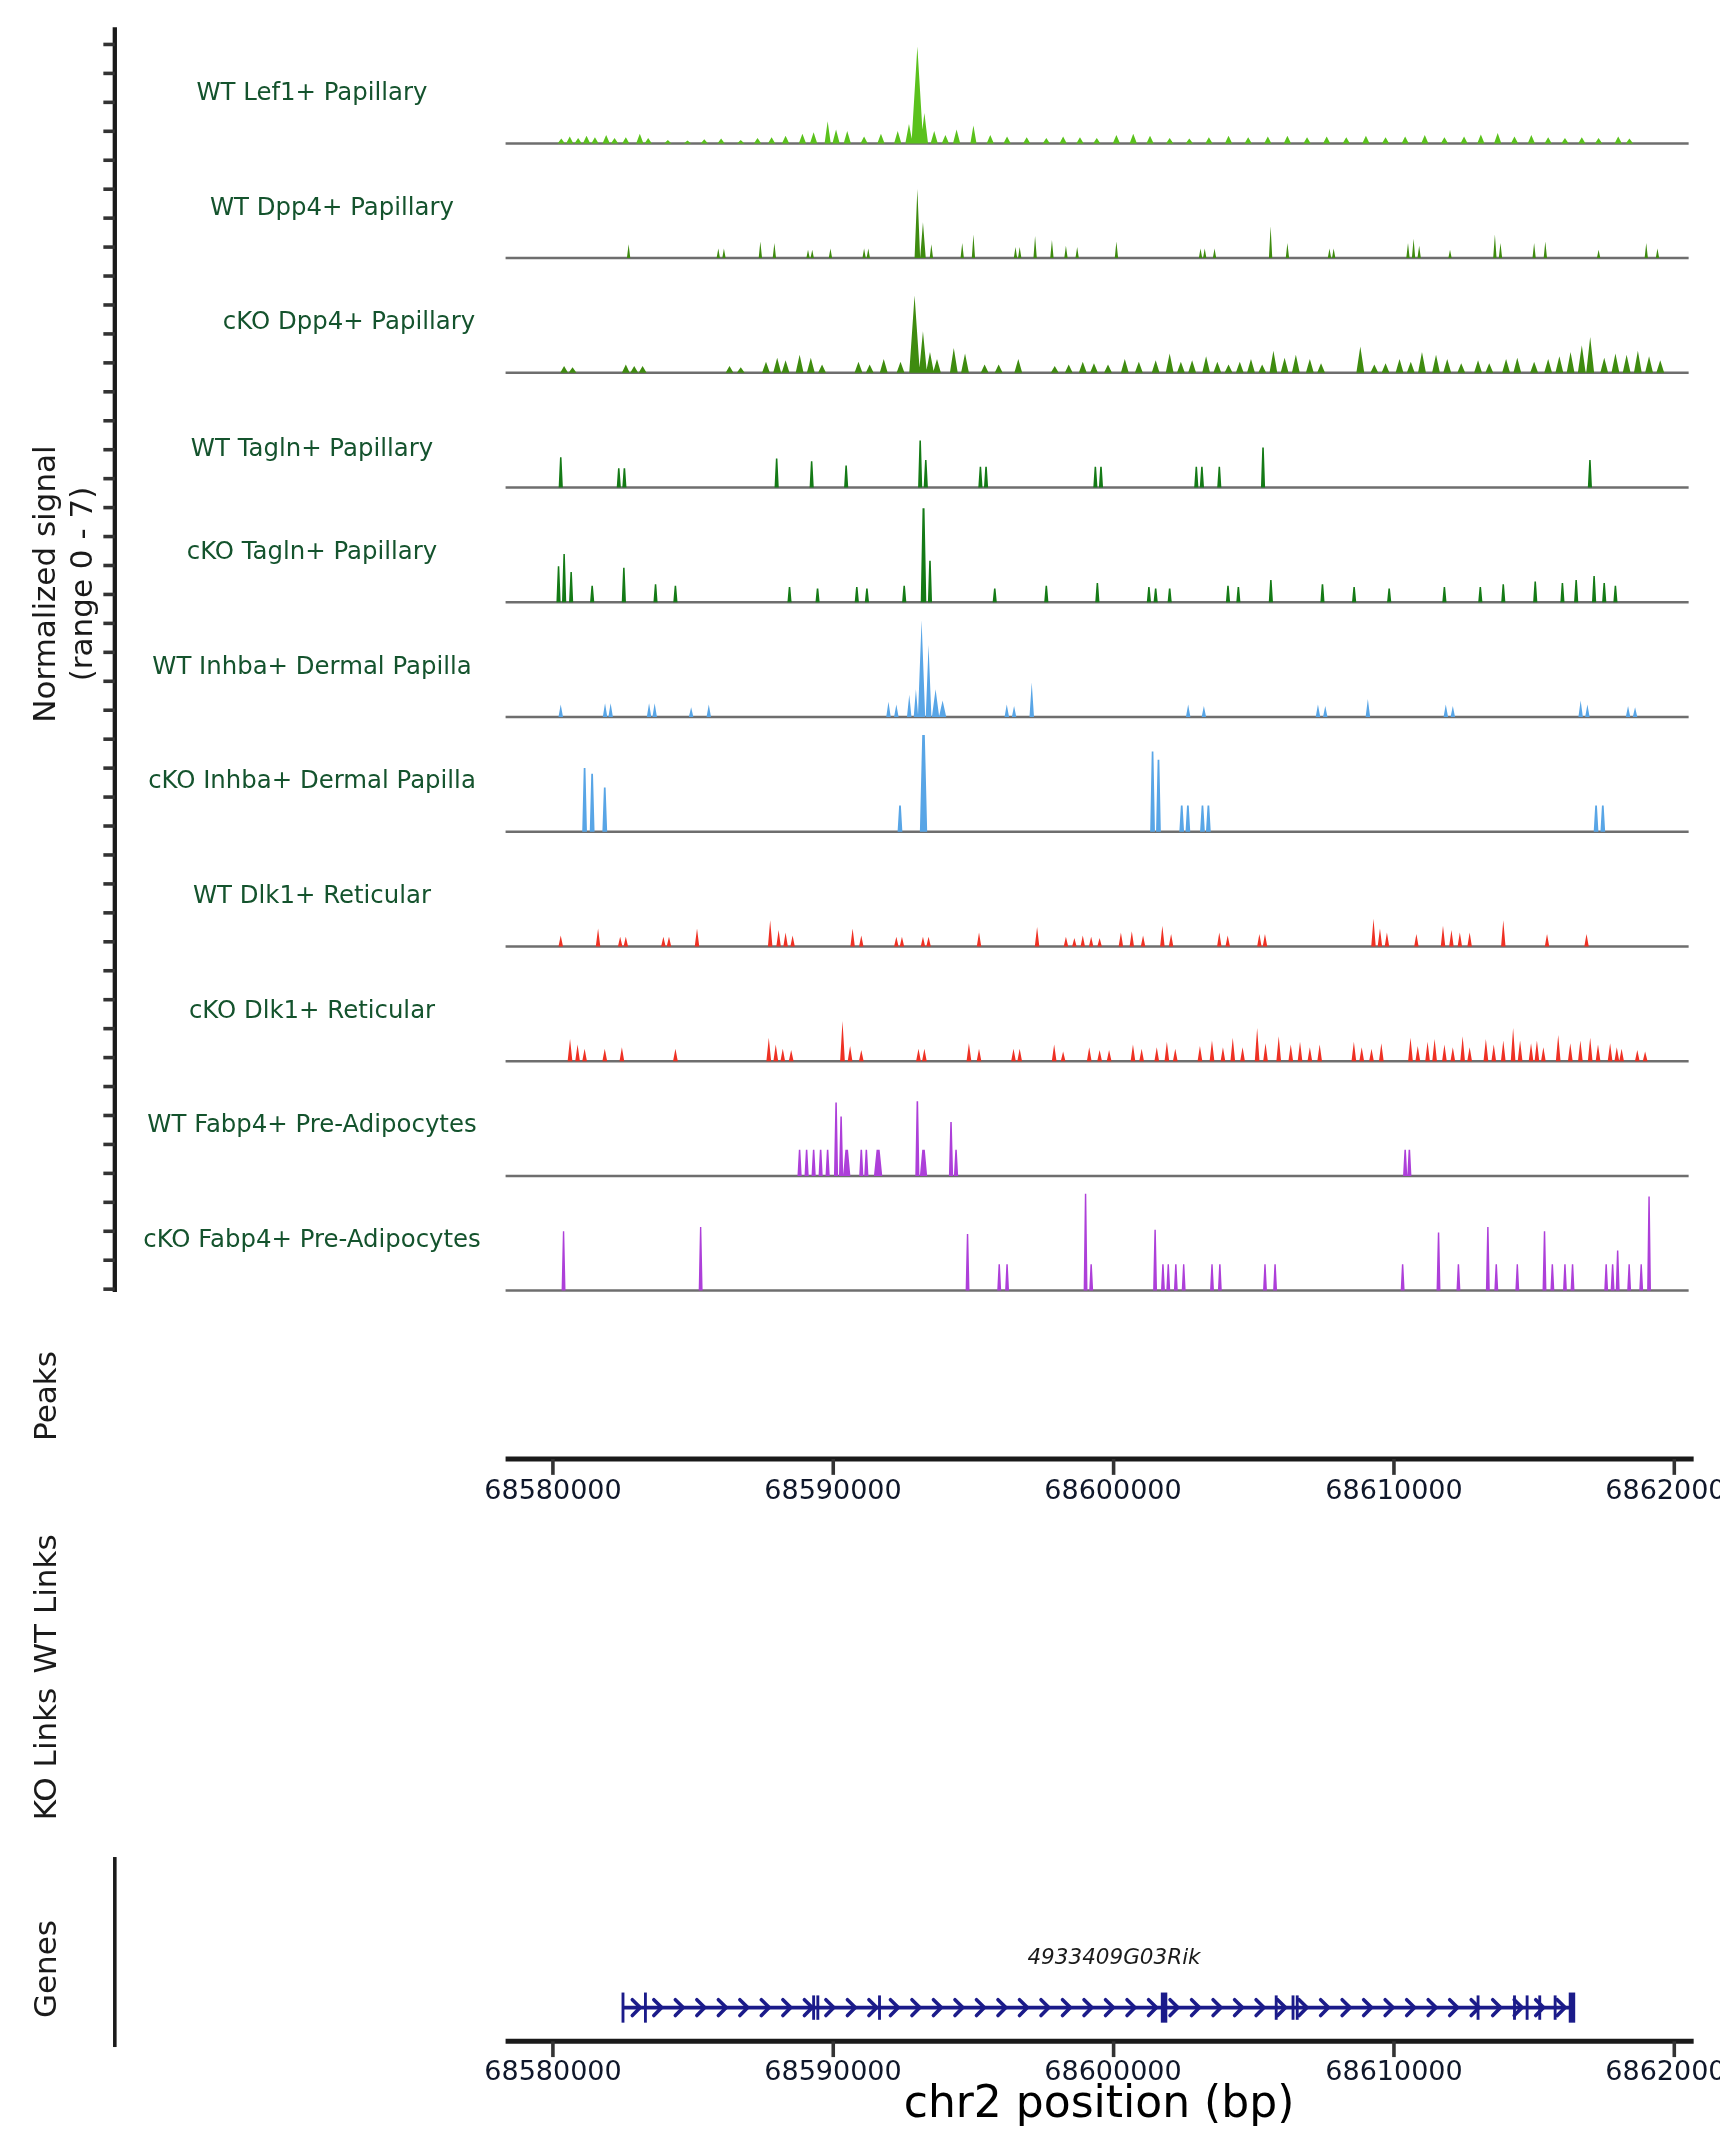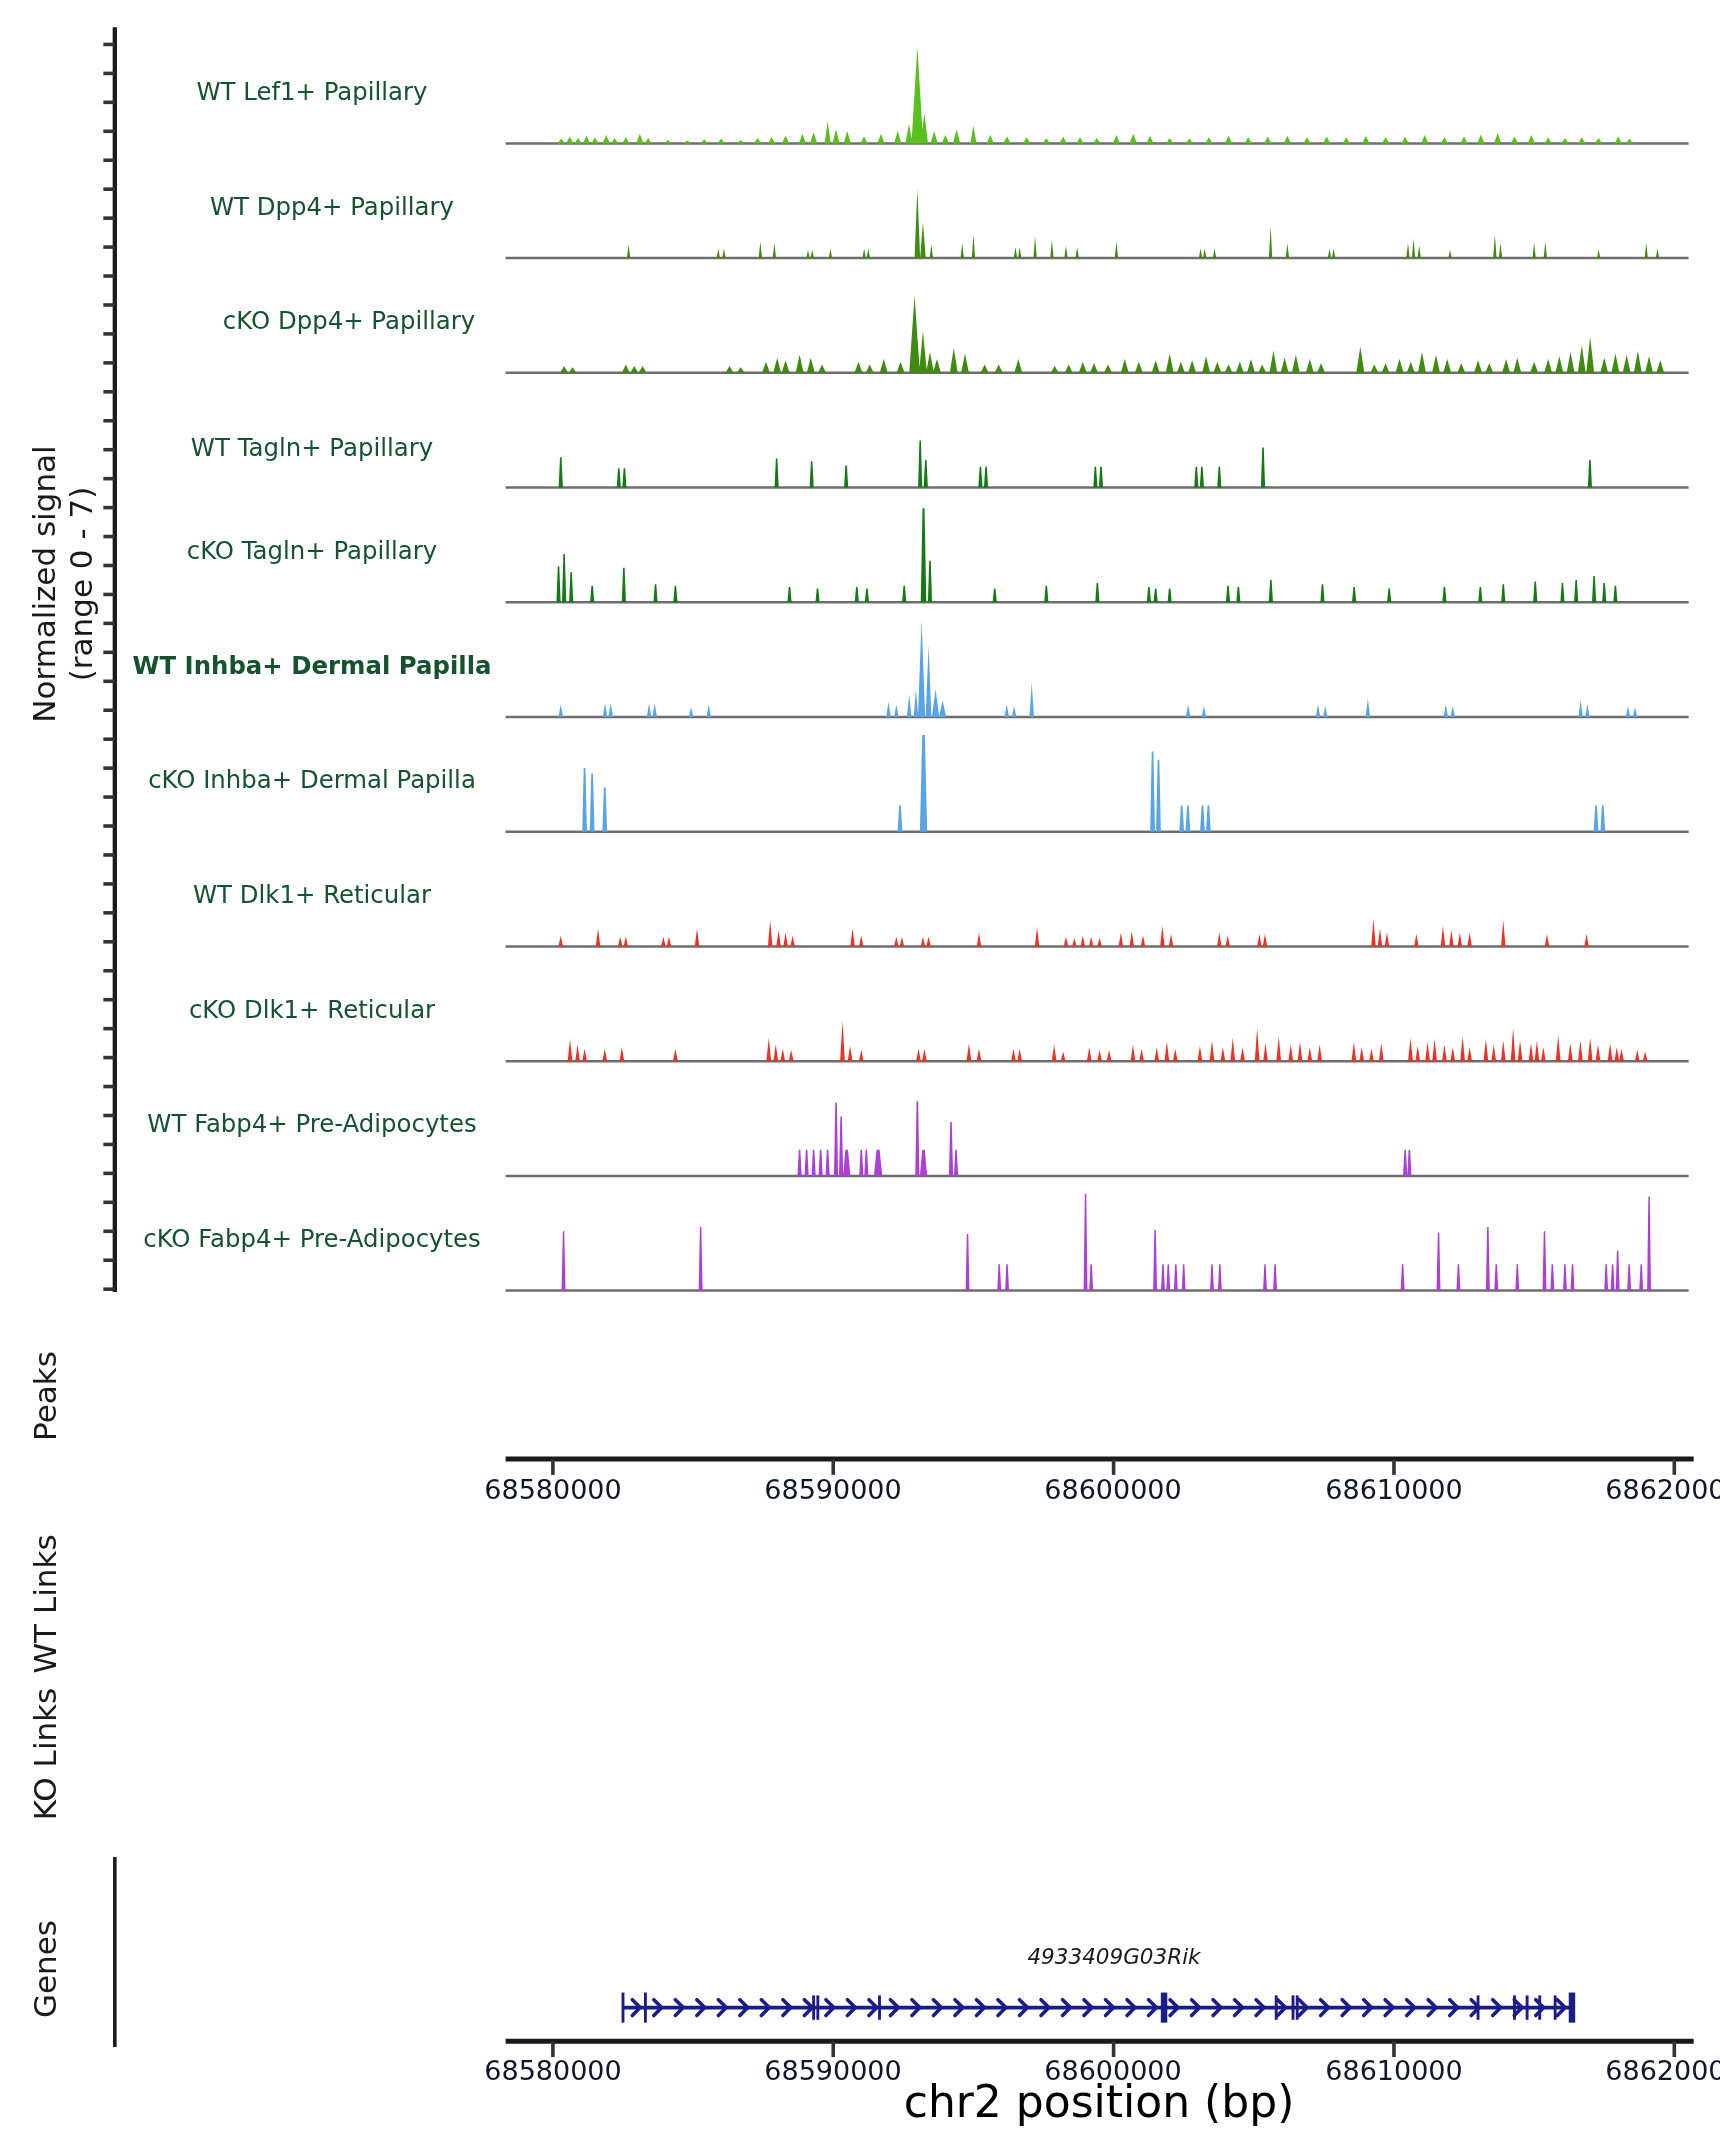--- a/index.html
+++ b/index.html
@@ -205,21 +205,21 @@
 
   <div class="lbl" id="gene-name" style="left:1114px;top:1956px;font-style:italic;">4933409G03Rik</div>
   <div class="lbl" id="xtitle" style="left:1099px;top:2101px;">chr2 position (bp)</div>
 
   <div id="track-labels">
       <div class="lbl track-lbl" style="left: 312px; top: 91px;">WT Lef1+ Papillary</div>
       <div class="lbl track-lbl" style="left: 312px; top: 206px; margin-left: 20px;">WT Dpp4+ Papillary</div>
       <div class="lbl track-lbl" style="left: 312px; top: 320px; margin-left: 37px;">cKO Dpp4+ Papillary</div>
       <div class="lbl track-lbl" style="left: 312px; top: 435px; margin-top: 12px;">WT Tagln+ Papillary</div>
       <div class="lbl track-lbl" style="left: 312px; top: 550px;">cKO Tagln+ Papillary</div>
-      <div class="lbl track-lbl" style="left: 312px; top: 665px; font-weight: bold;">WT Inhba+ Dermal Papilla</div>
+      <div class="lbl track-lbl" style="left: 312px; top: 665px;">WT Inhba+ Dermal Papilla</div>
       <div class="lbl track-lbl" style="left: 312px; top: 779px;">cKO Inhba+ Dermal Papilla</div>
       <div class="lbl track-lbl" style="left: 312px; top: 894px;">WT Dlk1+ Reticular</div>
       <div class="lbl track-lbl" style="left: 312px; top: 1009px;">cKO Dlk1+ Reticular</div>
       <div class="lbl track-lbl" style="left: 312px; top: 1123px;">WT Fabp4+ Pre-Adipocytes</div>
       <div class="lbl track-lbl" style="left: 312px; top: 1238px;">cKO Fabp4+ Pre-Adipocytes</div>
     </div>
   <div id="tick-labels">
       <div class="tick-lbl" style="left: 553px; top: 1474px;">68580000</div>
       <div class="tick-lbl" style="left: 833px; top: 1474px;">68590000</div>
       <div class="tick-lbl" style="left: 1113px; top: 1474px;">68600000</div>

